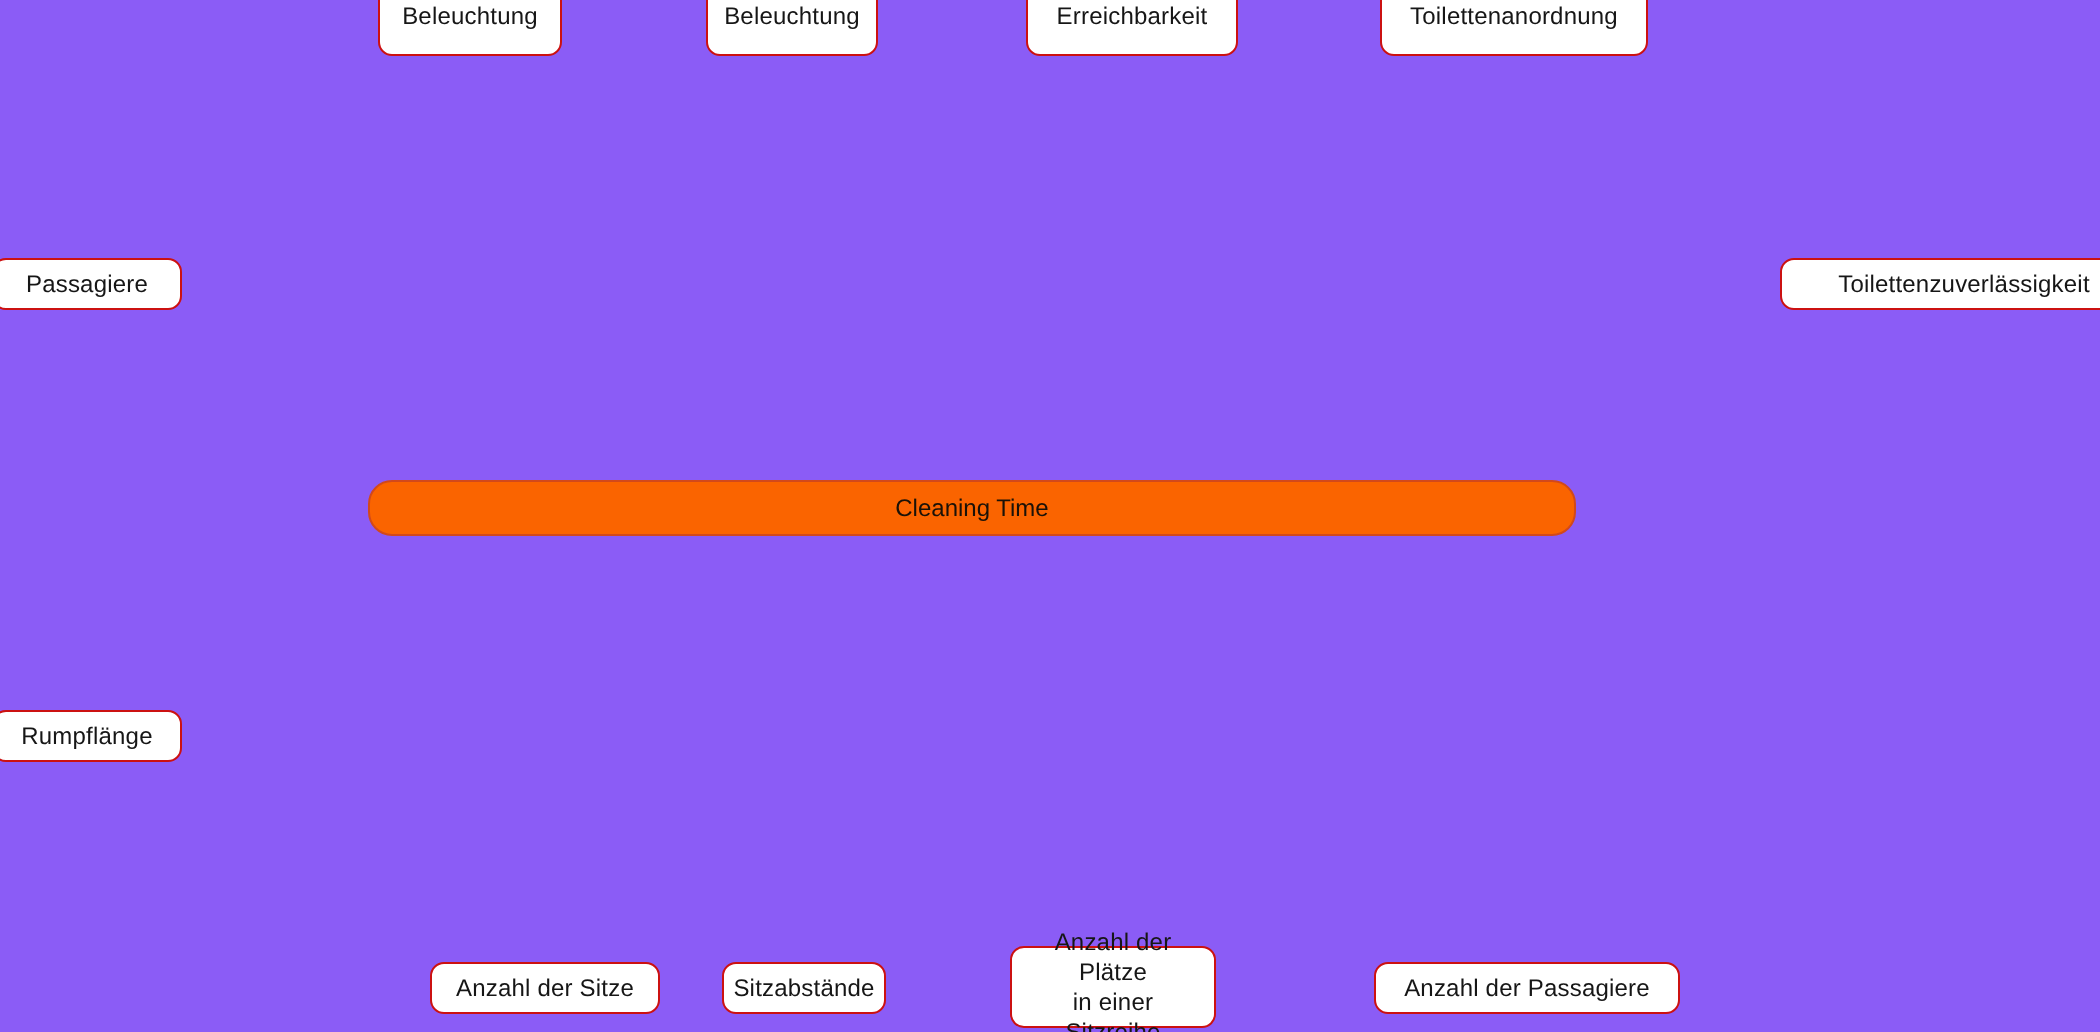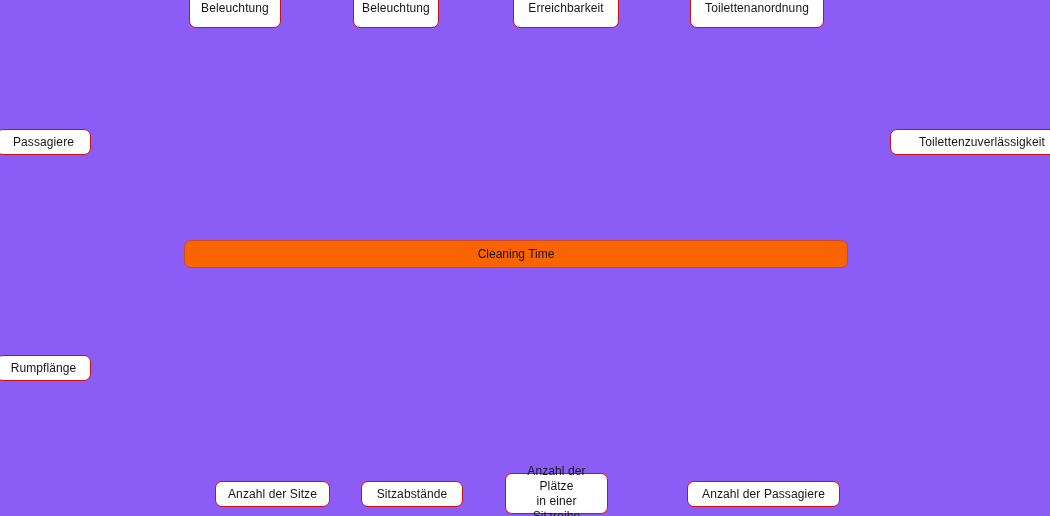--- a/index.html
+++ b/index.html
@@ -85,29 +85,29 @@
   </div>
 
   <div class="node" style="left:-4px; top:355px; width:95px; height:26px;">
     <span class="line">Rumpflänge</span>
   </div>
 
   <div class="node" style="left:890px; top:129px; width:184px; height:26px;">
     <span class="line">Toilettenzuverlässigkeit</span>
   </div>
 
-  <div class="bar" style="left:184px; top:240px; width:664px; height:28px;">
+  <div class="bar" style="left:184px; top:240px; width:604px; height:28px;border-radius:12px;">
     <span>Cleaning Time</span>
   </div>
 
   <div class="node" style="left:198px; top:481px; width:115px; height:26px;margin-left:17px;">
     <span class="line">Anzahl der Sitze</span>
   </div>
 
-  <div class="node" style="left:361px; top:481px; width:102px; height:26px;">
+  <div class="node" style="left:361px; top:481px; width:82px; height:26px;">
     <span class="line">Sitzabstände</span>
   </div>
 
   <div class="node two-line" style="left:505px; top:473px; width:103px; height:41px; flex-direction:column;">
     <span class="line">Anzahl der Plätze</span>
     <span class="line">in einer Sitzreihe</span>
   </div>
 
   <div class="node" style="left:687px; top:481px; width:153px; height:26px;text-align:right;">
     <span class="line">Anzahl der Passagiere</span>

